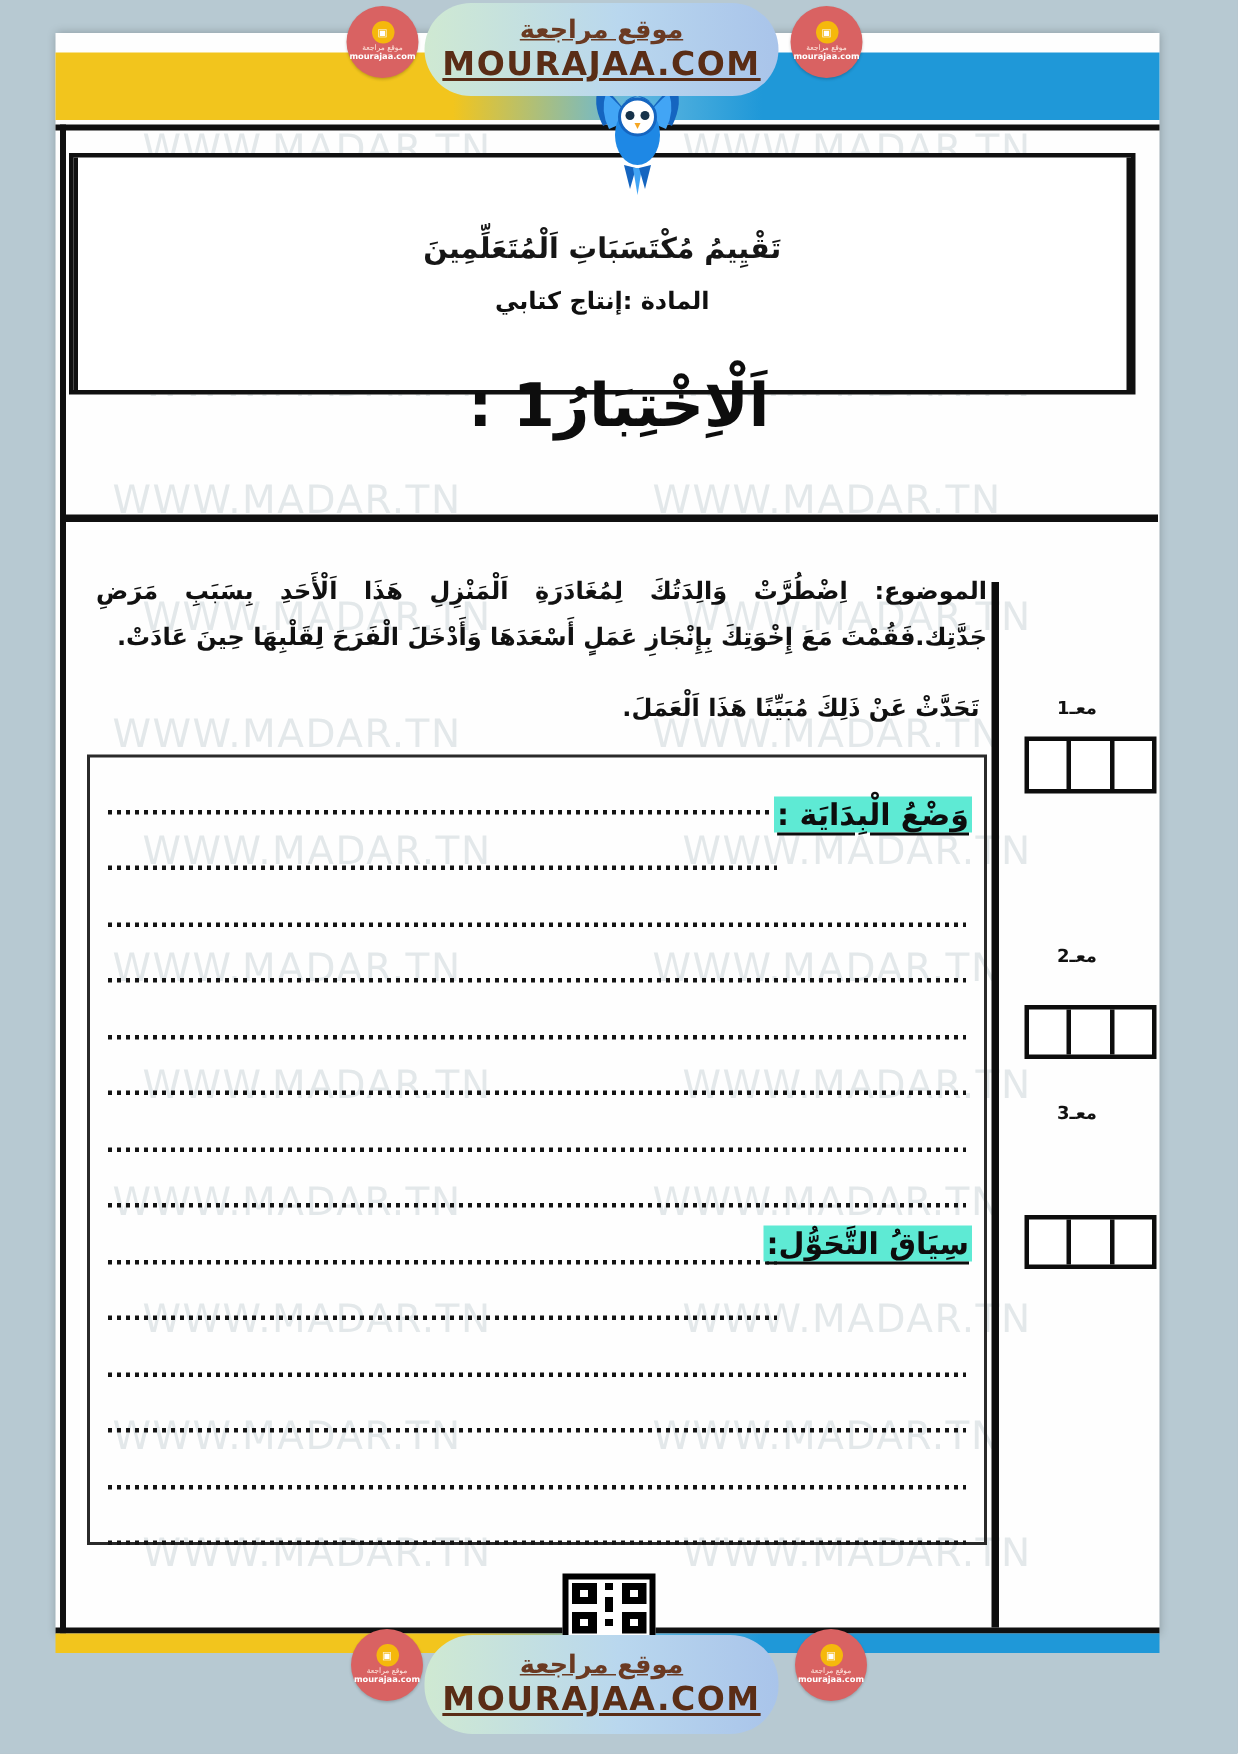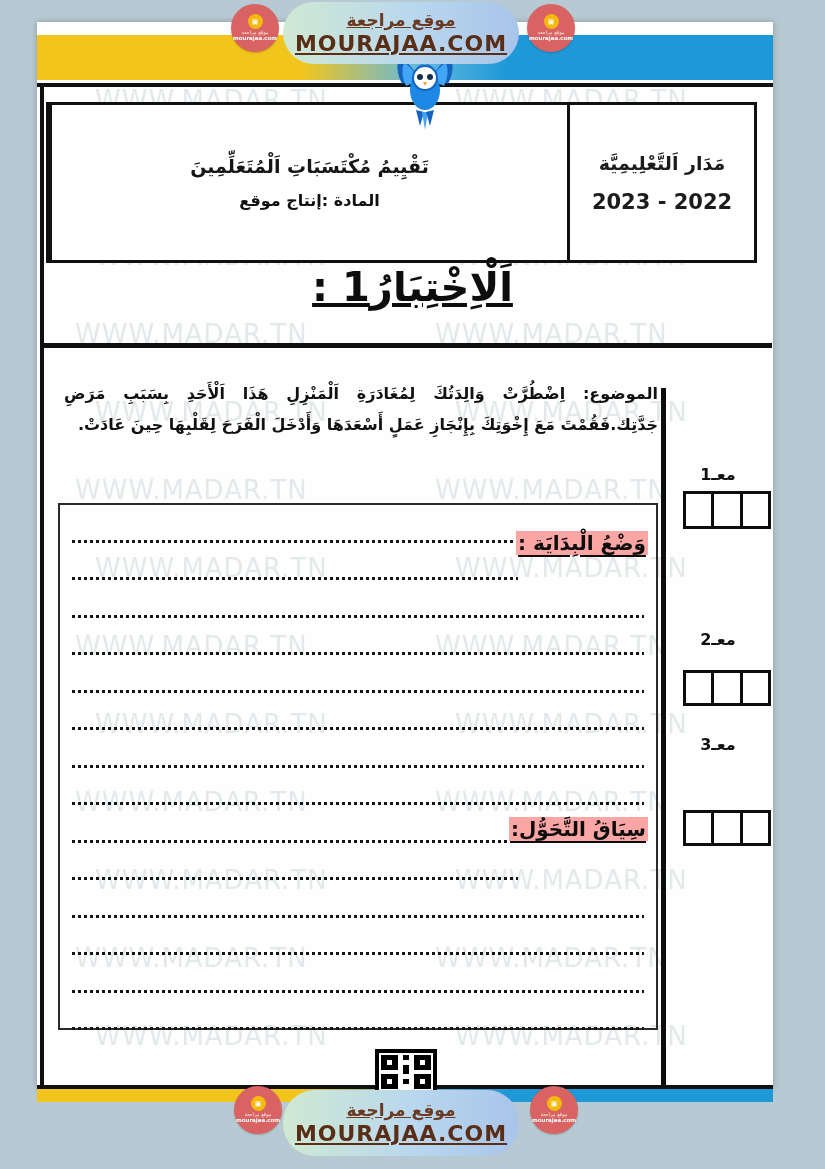--- a/index.html
+++ b/index.html
@@ -48,22 +48,22 @@
   .title-subject { font-size:16px; font-weight:bold; color:#101010; margin-top:4px; }
   .cell-fields { width:212px; display:flex; flex-direction:column; justify-content:space-around; padding:14px 8px 14px 6px; }
   .field-row { display:flex; align-items:flex-end; font-size:17px; font-weight:600; color:#161616; white-space:nowrap; }
   .dotfill { flex:1; height:12px; margin:0 3px 3px 0;
     background-image:repeating-linear-gradient(90deg,#555 0 2px,transparent 2px 5px);
     background-repeat:repeat-x; background-position:bottom; background-size:100% 2px; }
   
   .owl { position:absolute; left:394px; top:54px; width:62px; height:76px; z-index:4; }
   
   .exam-title {
-    position:absolute; left:0; top:264px; width:100%; text-align:center; z-index:2;
-    font-size:40px; font-weight:bold; color:#0d0d0d;text-decoration:underline;
+    position:absolute; left:0; top:248px; width:100%; text-align:center; z-index:2;
+    font-size:40px; font-weight:bold; color:#0d0d0d;
   }
   
   .subject-text {
     position:absolute; left:64px; top:378px; width:594px; z-index:2;
     font-size:16px; font-weight:600; line-height:1.95; color:#111;
     text-align:justify; direction:rtl;
   }
   .divider-bar { position:absolute; left:661px; top:388px; width:5px; height:697px; background:#0d0d0d; z-index:2; }
   .instruction {
     position:absolute; right:172px; top:462px; z-index:2;
@@ -73,27 +73,27 @@
   .writing-box {
     position:absolute; left:58px; top:503px; width:600px; height:527px;
     border:2px solid #2a2a2a; z-index:2; background:transparent;
   }
   .wline { height:37.5px; display:flex; align-items:flex-end; }
   .wline .dots { flex:1; height:3px; margin:0 12px;
     background-image:repeating-linear-gradient(90deg,#141414 0 3px,transparent 3px 6px); }
   .wline.short .dots { margin-right:138px; }
   .sec-label {
     position:absolute; right:8px; font-size:20px; font-weight:bold; color:#0d0d0d;
-    text-decoration:underline; text-underline-offset:5px; direction:rtl; background:#fca5a5; padding:0 2px;
+    text-decoration:underline; text-underline-offset:5px; direction:rtl; background:#5eead4; padding:0 2px;
   }
   .sec-label-1 { top:26px; }
   .sec-label-2 { top:312px;margin-left:34px; }
   
   .crit-label { position:absolute; left:665px; width:106px; text-align:center; z-index:2;
-    font-size:16px; font-weight:600; color:#111; direction:rtl; }
+    font-size:12px; font-weight:600; color:#111; direction:rtl; }
   .crit-box { position:absolute; left:683px; width:88px; height:38px; z-index:2;
     border:3px solid #0d0d0d; display:flex; background:#fff; }
   .crit-cell { flex:1; border-right:3px solid #0d0d0d; }
   .crit-cell:last-child { border-right:none; }
   .cl-1 { top:465px; } .cb-1 { top:491px; }
   .cl-2 { top:630px; } .cb-2 { top:670px; height:36px; }
   .cl-3 { top:735px; } .cb-3 { top:810px; height:36px; }
   
   .qr { position:absolute; left:375px; top:1049px; width:62px; height:46px; z-index:2;
     border:4px solid #000; background:#fff; padding:2px; }
@@ -156,27 +156,23 @@
     </div>
 
   <div class="band band-top"></div>
   <div class="hline hline-top"></div>
   <div class="vline-left"></div>
   <div class="hline hline-mid"></div>
   <div class="hline hline-bottom"></div>
   <div class="band band-bottom"></div>
 
   <div class="header-table" dir="rtl">
-    <div class="ht-cell cell-school">
-      <div class="school-name">مَدَار اَلتَّعْلِيمِيَّة</div>
-      <div class="school-year">2022 - 2023</div>
-    </div>
     <div class="ht-cell cell-title">
       <div class="title-l1">تَقْيِيمُ مُكْتَسَبَاتِ اَلْمُتَعَلِّمِينَ</div>
-      <div class="title-subject">المادة :إنتاج موقع</div>
+      <div class="title-subject">المادة :إنتاج كتابي</div>
     </div>
   </div>
 
   <div class="owl">
     <svg viewBox="0 0 62 76" xmlns="http://www.w3.org/2000/svg">
       <path d="M8 30 Q0 14 6 2 Q16 10 24 22 Z" fill="#1565c0"></path>
       <path d="M54 30 Q62 14 56 2 Q46 10 38 22 Z" fill="#1565c0"></path>
       <path d="M12 32 Q6 20 10 8 Q20 16 26 26 Z" fill="#42a5f5"></path>
       <path d="M50 32 Q56 20 52 8 Q42 16 36 26 Z" fill="#42a5f5"></path>
       <ellipse cx="31" cy="36" rx="15" ry="20" fill="#1e88e5"></ellipse>
@@ -190,20 +186,21 @@
       <path d="M22 14 Q31 6 40 14 L31 10 Z" fill="#1565c0"></path>
     </svg>
   </div>
 
   <div class="exam-title" dir="rtl">اَلْاِخْتِبَارُ1 :</div>
 
   <div class="subject-text">الموضوع: اِضْطُرَّتْ وَالِدَتُكَ لِمُغَادَرَةِ اَلْمَنْزِلِ هَذَا اَلْأَحَدِ بِسَبَبِ مَرَضِ جَدَّتِك.فَقُمْتَ مَعَ إِخْوَتِكَ بِإِنْجَازِ عَمَلٍ أَسْعَدَهَا وَأَدْخَلَ الْفَرَحَ لِقَلْبِهَا حِينَ عَادَتْ.</div>
 
   <div class="divider-bar"></div>
 
+  <div class="instruction">تَحَدَّثْ عَنْ ذَلِكَ مُبَيِّنًا هَذَا اَلْعَمَلَ.</div>
 
   <div class="writing-box">
     <div class="wline short">
         <div class="dots"></div>
       </div>
     <div class="wline short">
         <div class="dots"></div>
       </div>
     <div class="wline">
         <div class="dots"></div>

